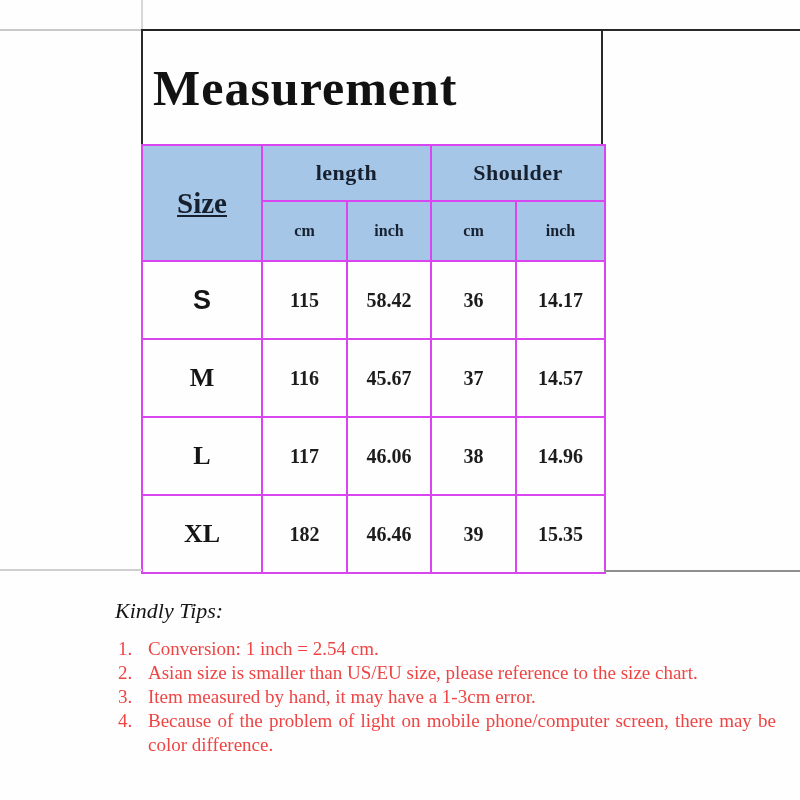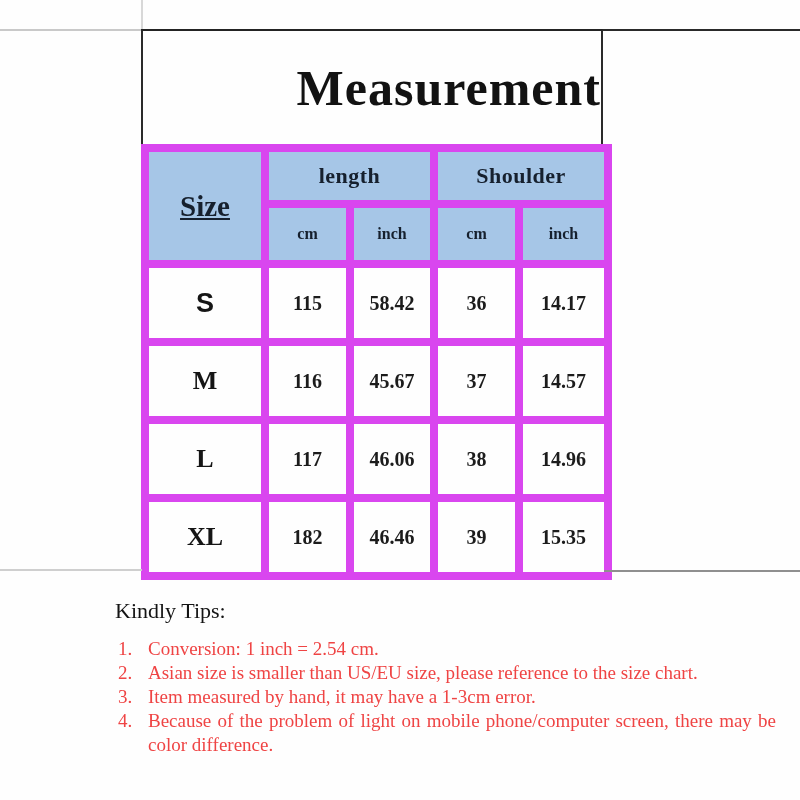--- a/index.html
+++ b/index.html
@@ -32,21 +32,21 @@
     top: 29px;
     width: 462px;
     height: 115px;
     border-top: 2px solid #232323;
     border-left: 2px solid #2a2a2a;
     border-right: 2px solid #2a2a2a;
     box-sizing: border-box;
     background: #fefefe;
     display: flex;
     align-items: center;
-    justify-content: flex-end;
+    justify-content: flex-start;
   }
   .title-box h1 {
     margin: 0;
     font-size: 50px;
     font-weight: bold;
     letter-spacing: 1px;
     color: #121212;
     padding-left: 10px;
   }
 
@@ -54,21 +54,21 @@
   table.size-chart {
     position: absolute;
     left: 141px;
     top: 144px;
     width: 463px;
     border-collapse: collapse;
     table-layout: fixed;
     background: #fefefe;
   }
   table.size-chart th, table.size-chart td {
-    border: 8px solid #d946ef;
+    border: 2px solid #d946ef;
     text-align: center;
     vertical-align: middle;
     padding: 0;
   }
   table.size-chart thead th {
     background: #a6c6e7;
     color: #16202e;
     font-weight: bold;
   }
   th.cell-size-hdr { font-size: 29px; text-decoration: underline; }
@@ -98,20 +98,21 @@
     position: absolute;
     left: 115px;
     top: 598px;
     width: 650px;
   }
   .tips-heading {
     margin: 0 0 13px 0;
     font-size: 22px;
     font-weight: normal;
     color: #141414;
+    font-style: italic;
   }
   ol.tips-list {
     margin: 0;
     padding: 0 0 0 3px;
     list-style: none;
     counter-reset: tip;
   }
   ol.tips-list li {
     position: relative;
     counter-increment: tip;

